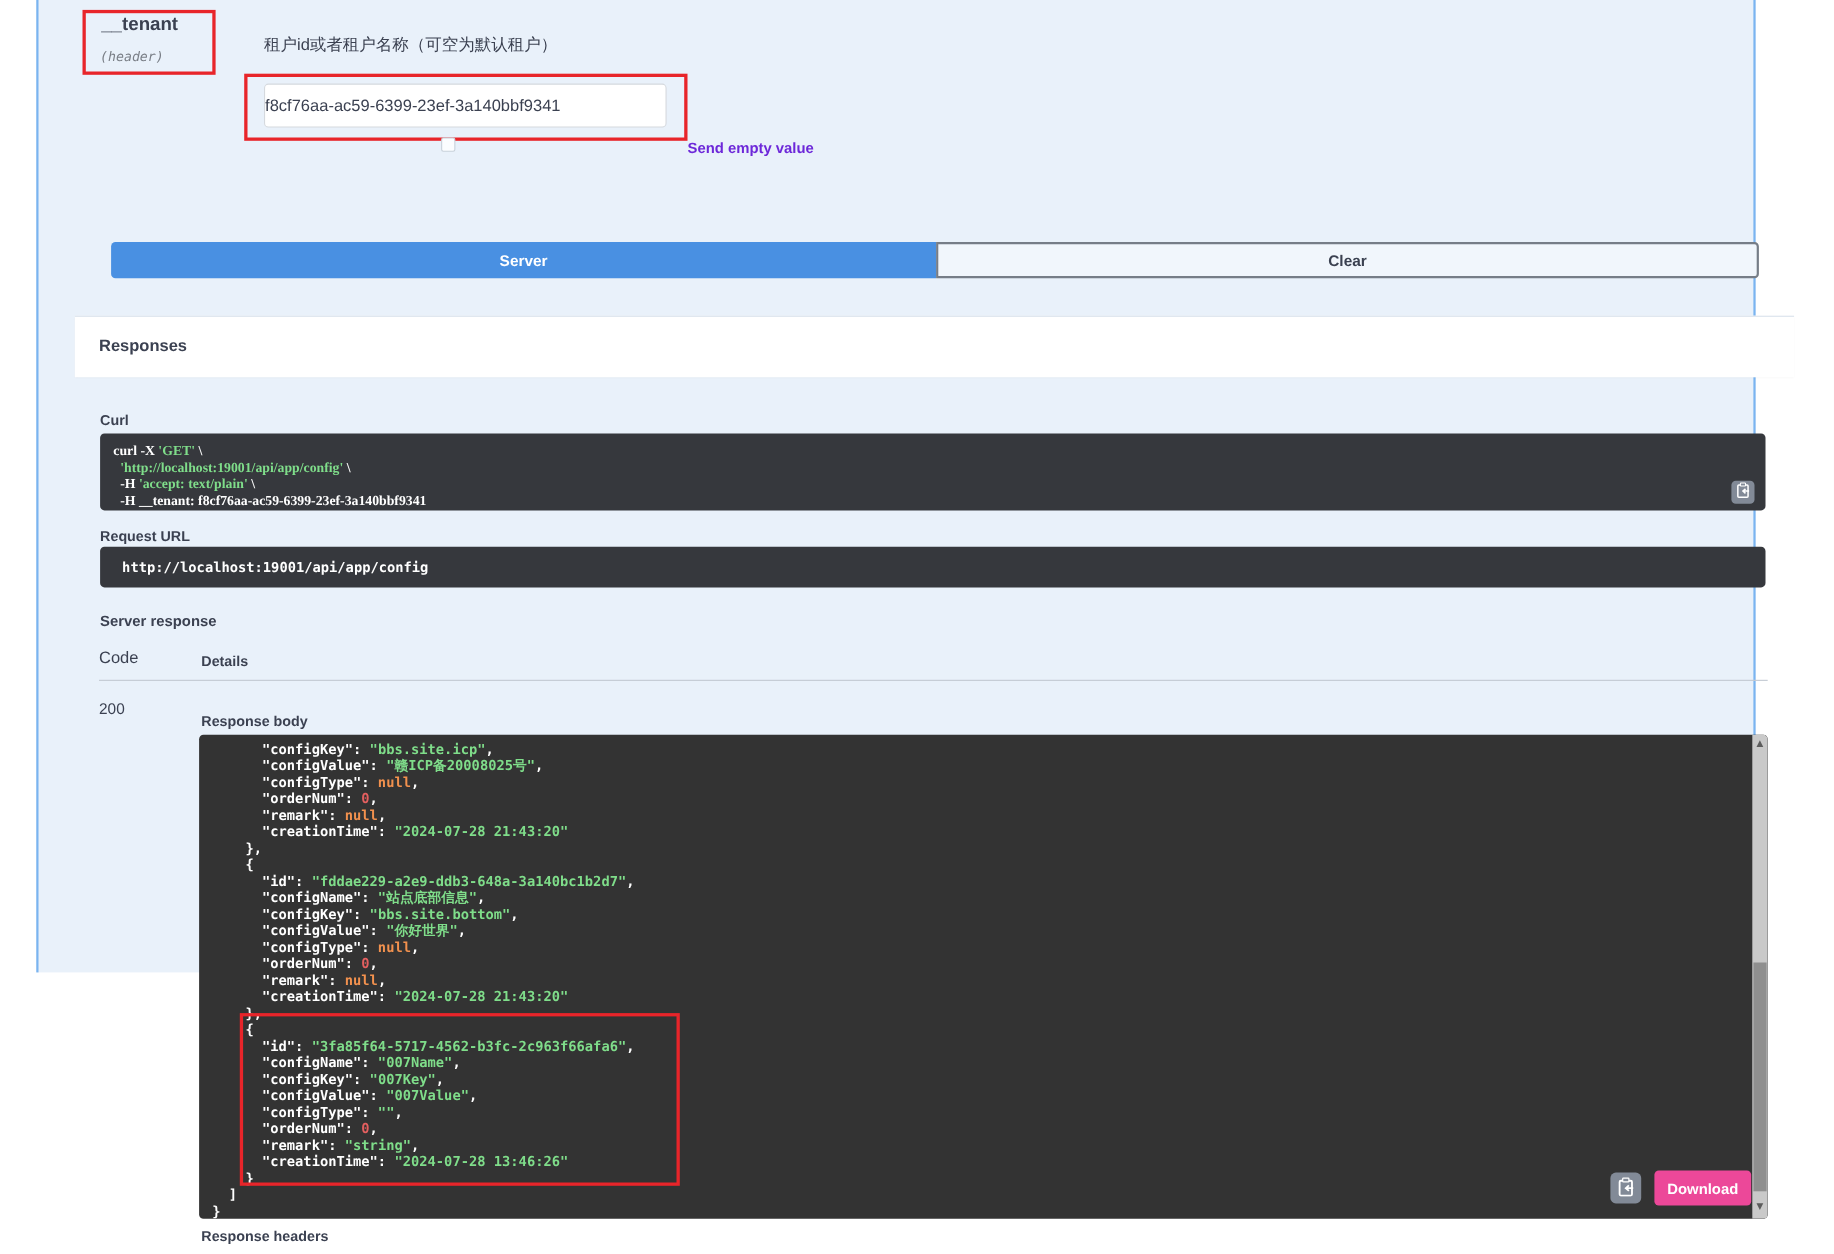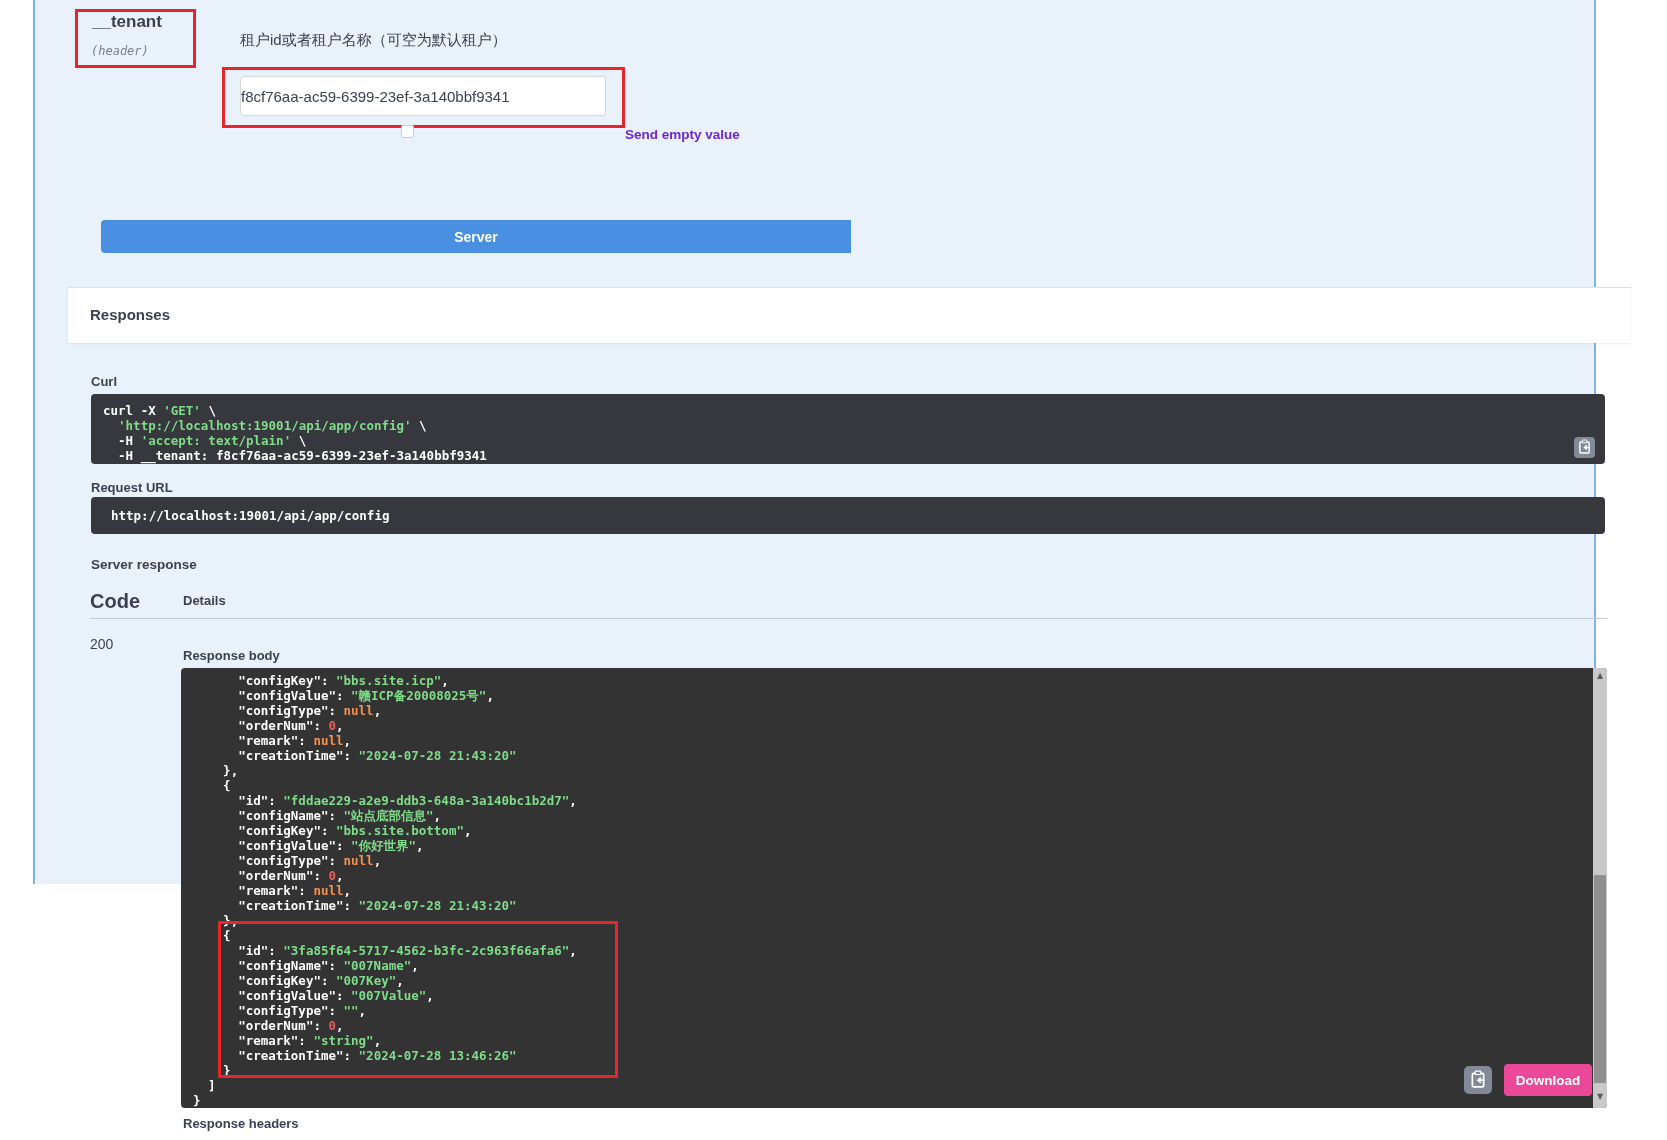--- a/index.html
+++ b/index.html
@@ -35,30 +35,30 @@
 
   .responses-band { left:33px; top:287px; width:1563px; height:56px; background:#fff;
     border-top:1px solid #d9e1ec; box-shadow:0 1px 2px rgba(0,0,0,.08); }
   .responses-title { left:55px; top:306px; font-size:15px; font-weight:bold; }
 
   .sec-label { font-size:13px; font-weight:bold; color:#3b4151; }
 
   .darkbox { position:absolute; background:#36383d; border-radius:4px;
     font-family:"DejaVu Sans Mono","Liberation Mono",monospace;
     font-size:12.5px; font-weight:bold; color:#fff; }
-  .curl-box { left:56px; top:394px; width:1514px; height:70px; padding:9px 12px; }
+  .curl-box { left:56px; top:394px; width:1514px; height:70px; padding:9px 12px;font-family:Liberation Serif, serif; }
   .url-box  { left:56px; top:497px; width:1514px; height:37px; padding:11px 20px; }
 
   .codeline { white-space:pre; line-height:15px; height:15px; }
   .t-w { color:#ffffff; }
   .t-s { color:#7fdd8a; }
   .t-n { color:#e35f5f; }
   .t-u { color:#f2914e; }
 
-  .code-hdr { left:55px; top:590px; font-size:20px; font-weight:bold; }
+  .code-hdr { left:55px; top:590px; font-size:15px; font-weight:normal; }
   .details-hdr { left:148px; top:593px; font-size:13px; font-weight:bold; }
   .tbl-divider { left:55px; top:618px; width:1517px; height:1px; background:#c3c9d2; }
   .status-code { left:55px; top:636px; font-size:14px; }
   .rb-label { left:148px; top:648px; }
   .rh-label { left:148px; top:1116px; }
 
   .body-box { left:146px; top:668px; width:1426px; height:440px; background:#333333;
     border-radius:4px; overflow:hidden;
     font-family:"DejaVu Sans Mono","Liberation Mono",monospace;
     font-size:12.5px; font-weight:bold; color:#fff; }
@@ -97,20 +97,21 @@
 
     <div class="abs param-desc">租户id或者租户名称（可空为默认租户）</div>
 
     <input class="abs param-input" type="text" value="f8cf76aa-ac59-6399-23ef-3a140bbf9341" style="">
     <div class="redbox anno-2"></div>
 
     <div class="abs checkbox"></div>
     <div class="abs send-empty">Send empty value</div>
 
     <div class="abs btn btn-execute">Server</div>
+    <div class="abs btn btn-clear">Clear</div>
 
     <div class="abs responses-band"></div>
     <div class="abs responses-title">Responses</div>
 
     <div class="abs sec-label" style="left:56px; top:374px;">Curl</div>
     <div class="darkbox curl-box">
       <div>
           <div class="codeline"><span class="t-w">curl -X </span><span class="t-s">'GET'</span><span class="t-w"> \</span></div>
           <div class="codeline"><span class="t-w">  </span><span class="t-s">'http://localhost:19001/api/app/config'</span><span class="t-w"> \</span></div>
           <div class="codeline"><span class="t-w">  -H </span><span class="t-s">'accept: text/plain'</span><span class="t-w"> \</span></div>

